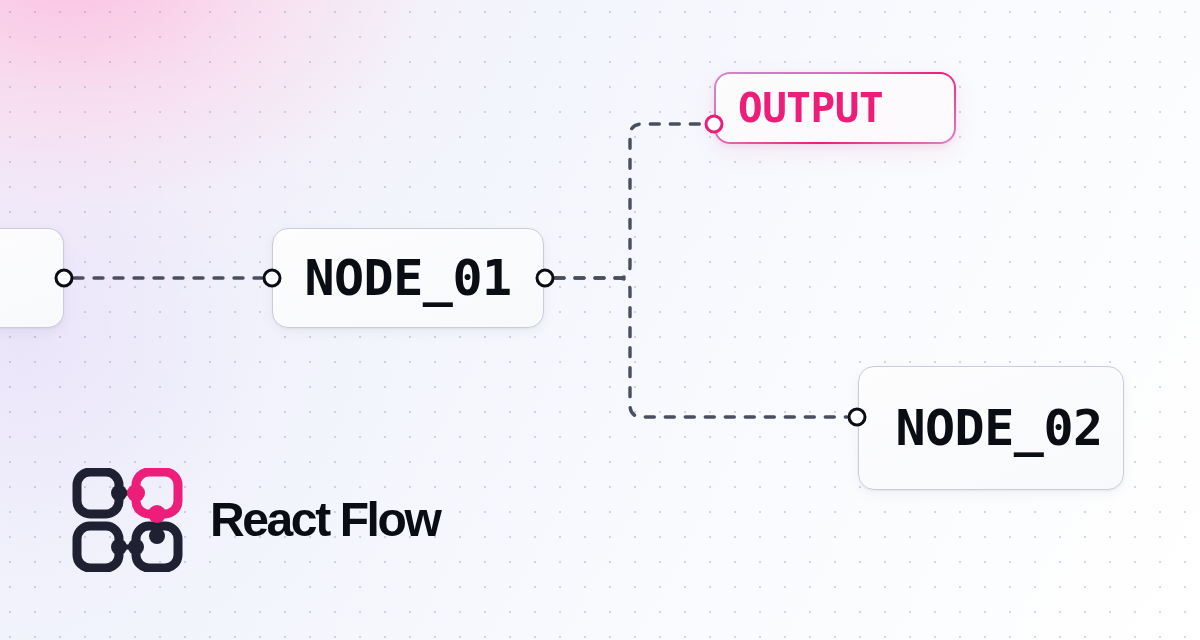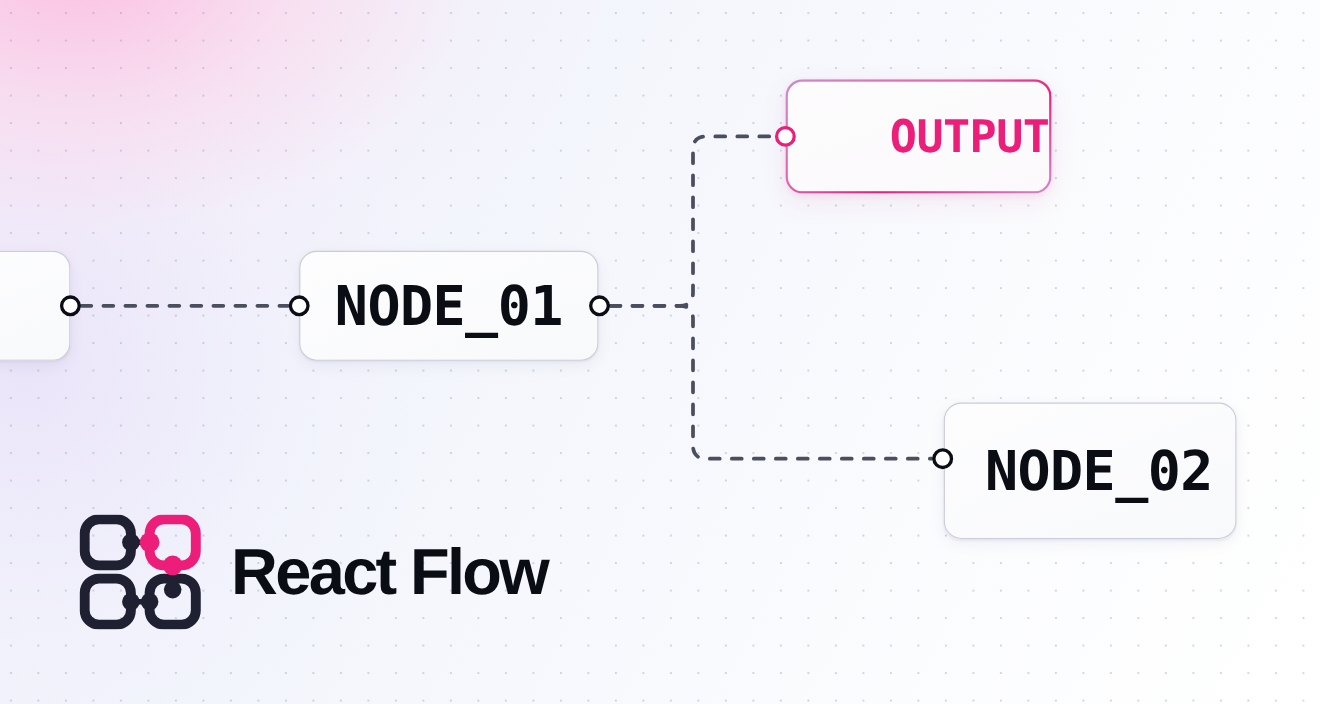--- a/index.html
+++ b/index.html
@@ -102,21 +102,21 @@
     position: absolute;
     left: 72px;
     top: 468px;
     display: flex;
     align-items: center;
     gap: 26px;
   }
   #brand-wordmark {
     font-family: "Liberation Sans", sans-serif;
     font-weight: 700;
-    font-size: 59px;
+    font-size: 48px;
     letter-spacing: -2.4px;
     color: #0b0d14;
     line-height: 1;
   }
 </style>
 </head>
 <body>
 
 <div id="canvas">
 
@@ -131,21 +131,21 @@
   </svg>
 
   <div class="node std clipped" style="left:-58px; top:228px; width:122px; height:100px;">
     <span class="node-label"></span>
   </div>
 
   <div class="node std" style="left:272px; top:228px; width:272px; height:100px; justify-content:center;">
     <span class="node-label">NODE_01</span>
   </div>
 
-  <div class="node accent" style="left:714px; top:72px; width:242px; height:104px; justify-content:flex-end; padding-left:22px;">
+  <div class="node accent" style="left:714px; top:72px; width:242px; height:72px; justify-content:flex-start; padding-left:22px;">
     <span class="node-label">OUTPUT</span>
   </div>
 
   <div class="node std" style="left:858px; top:366px; width:266px; height:124px; justify-content:center; padding-left:16px;">
     <span class="node-label">NODE_02</span>
   </div>
 
   <div class="handle dark" style="left:64px;  top:278px;"></div>
   <div class="handle dark" style="left:272px; top:278px;"></div>
   <div class="handle dark" style="left:545px; top:278px;"></div>

